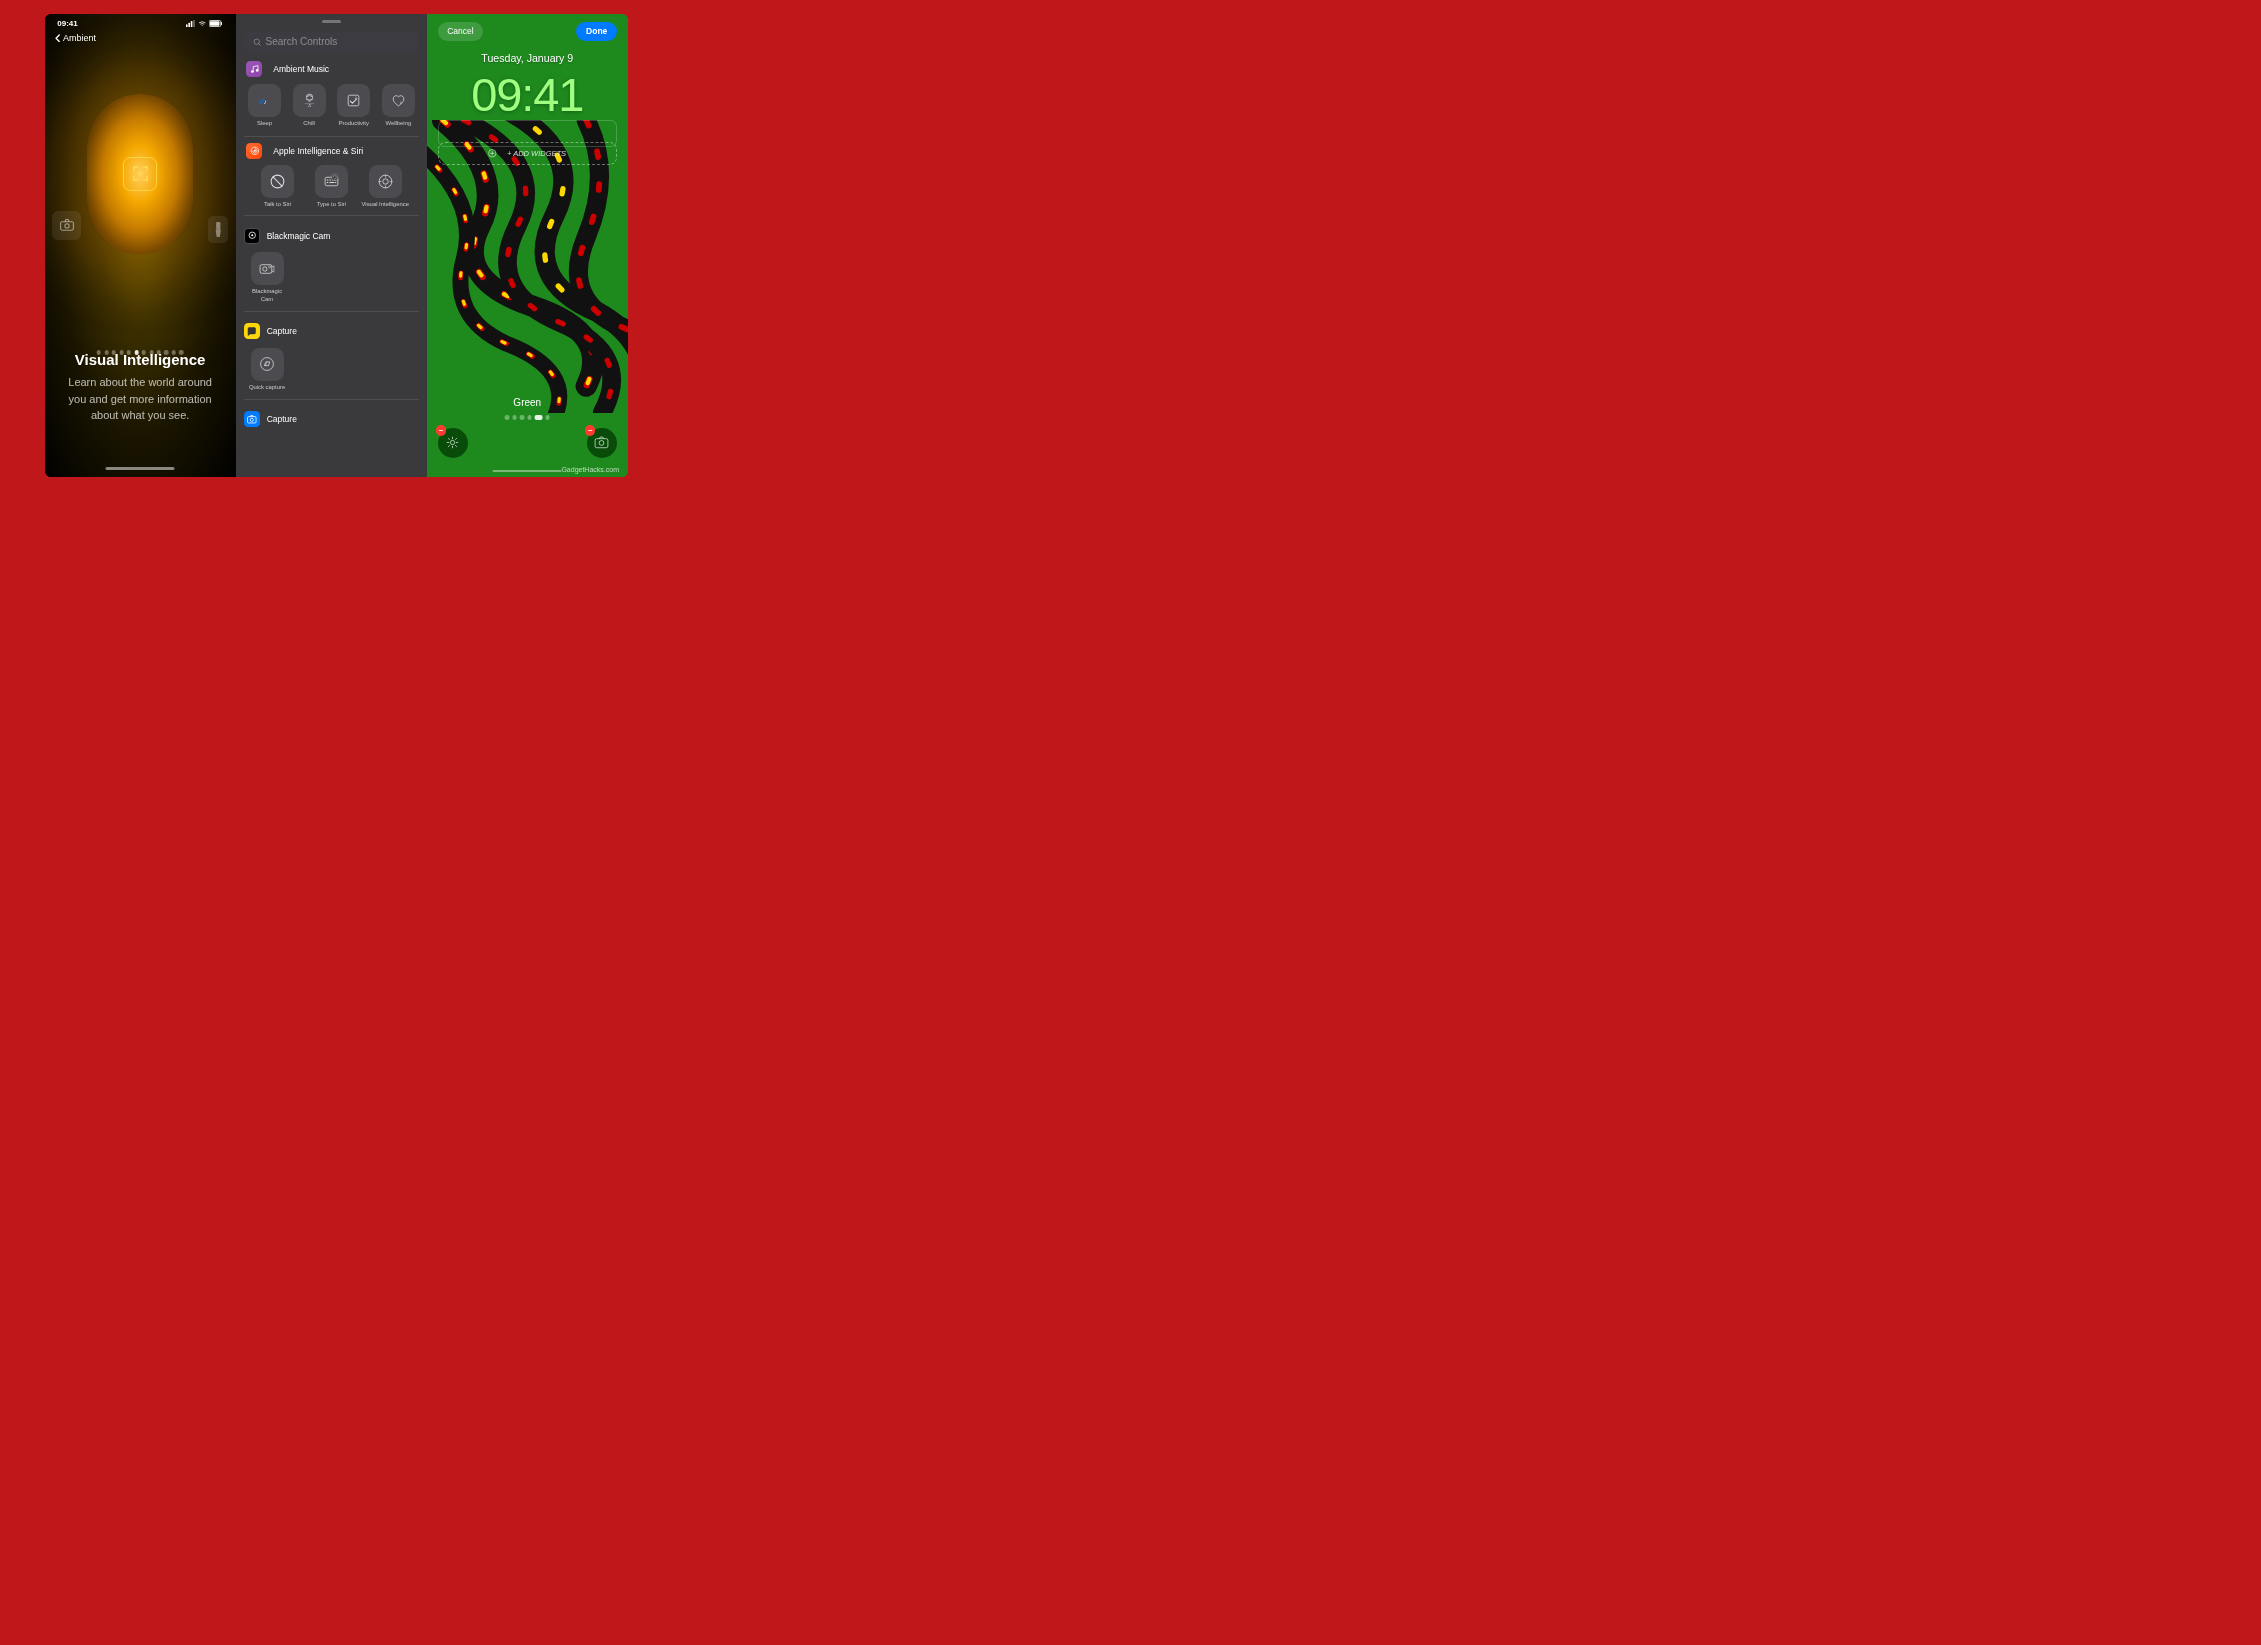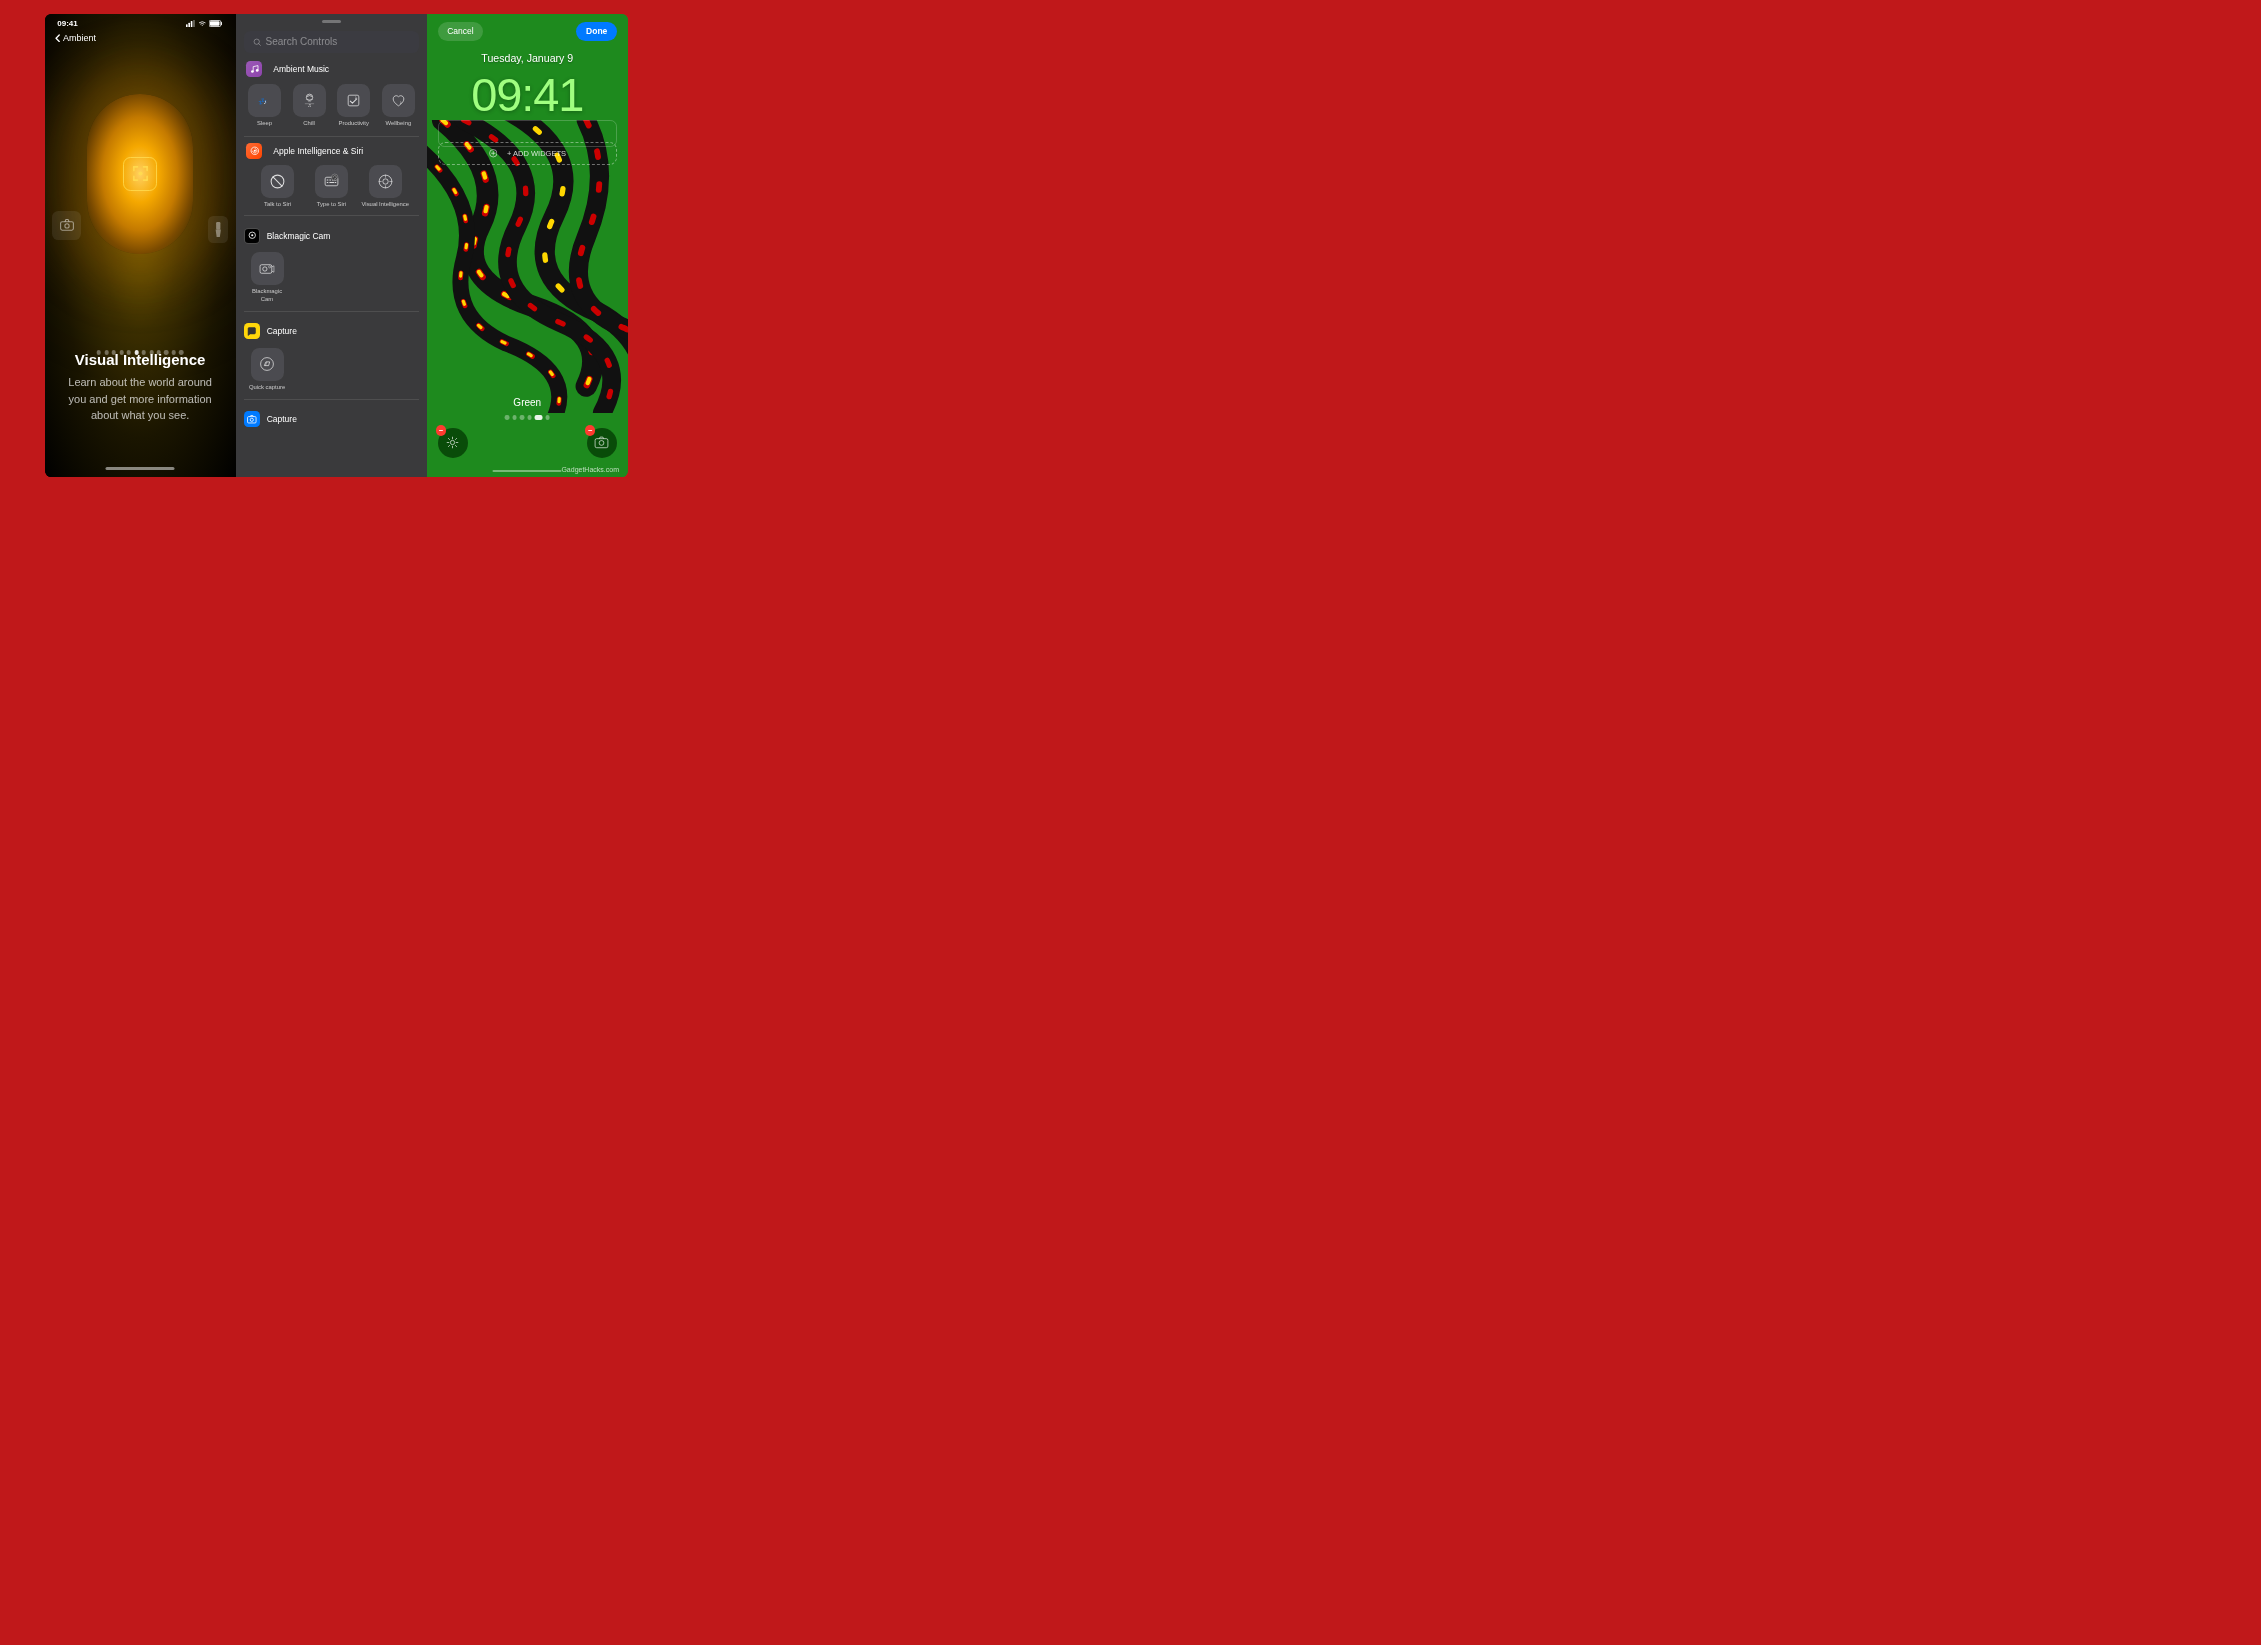--- a/index.html
+++ b/index.html
@@ -300,20 +300,21 @@
       border: 0.8px dashed rgba(255,255,255,0.4);
       border-radius: 7.5px;
       padding: 6.4px;
       display: flex;
       align-items: flex-end;
       justify-content: center;
       gap: 10px;
       color: rgba(255,255,255,0.8);
       font-size: 7.5px;
       z-index: 10;
+      font-style: italic;
     }
     .phone3-wallpaper-label {
       position: absolute;
       bottom: 69px;
       left: 0; right: 0;
       text-align: center;
       color: #fff;
       font-size: 10px;
       font-weight: 500;
       z-index: 10;

